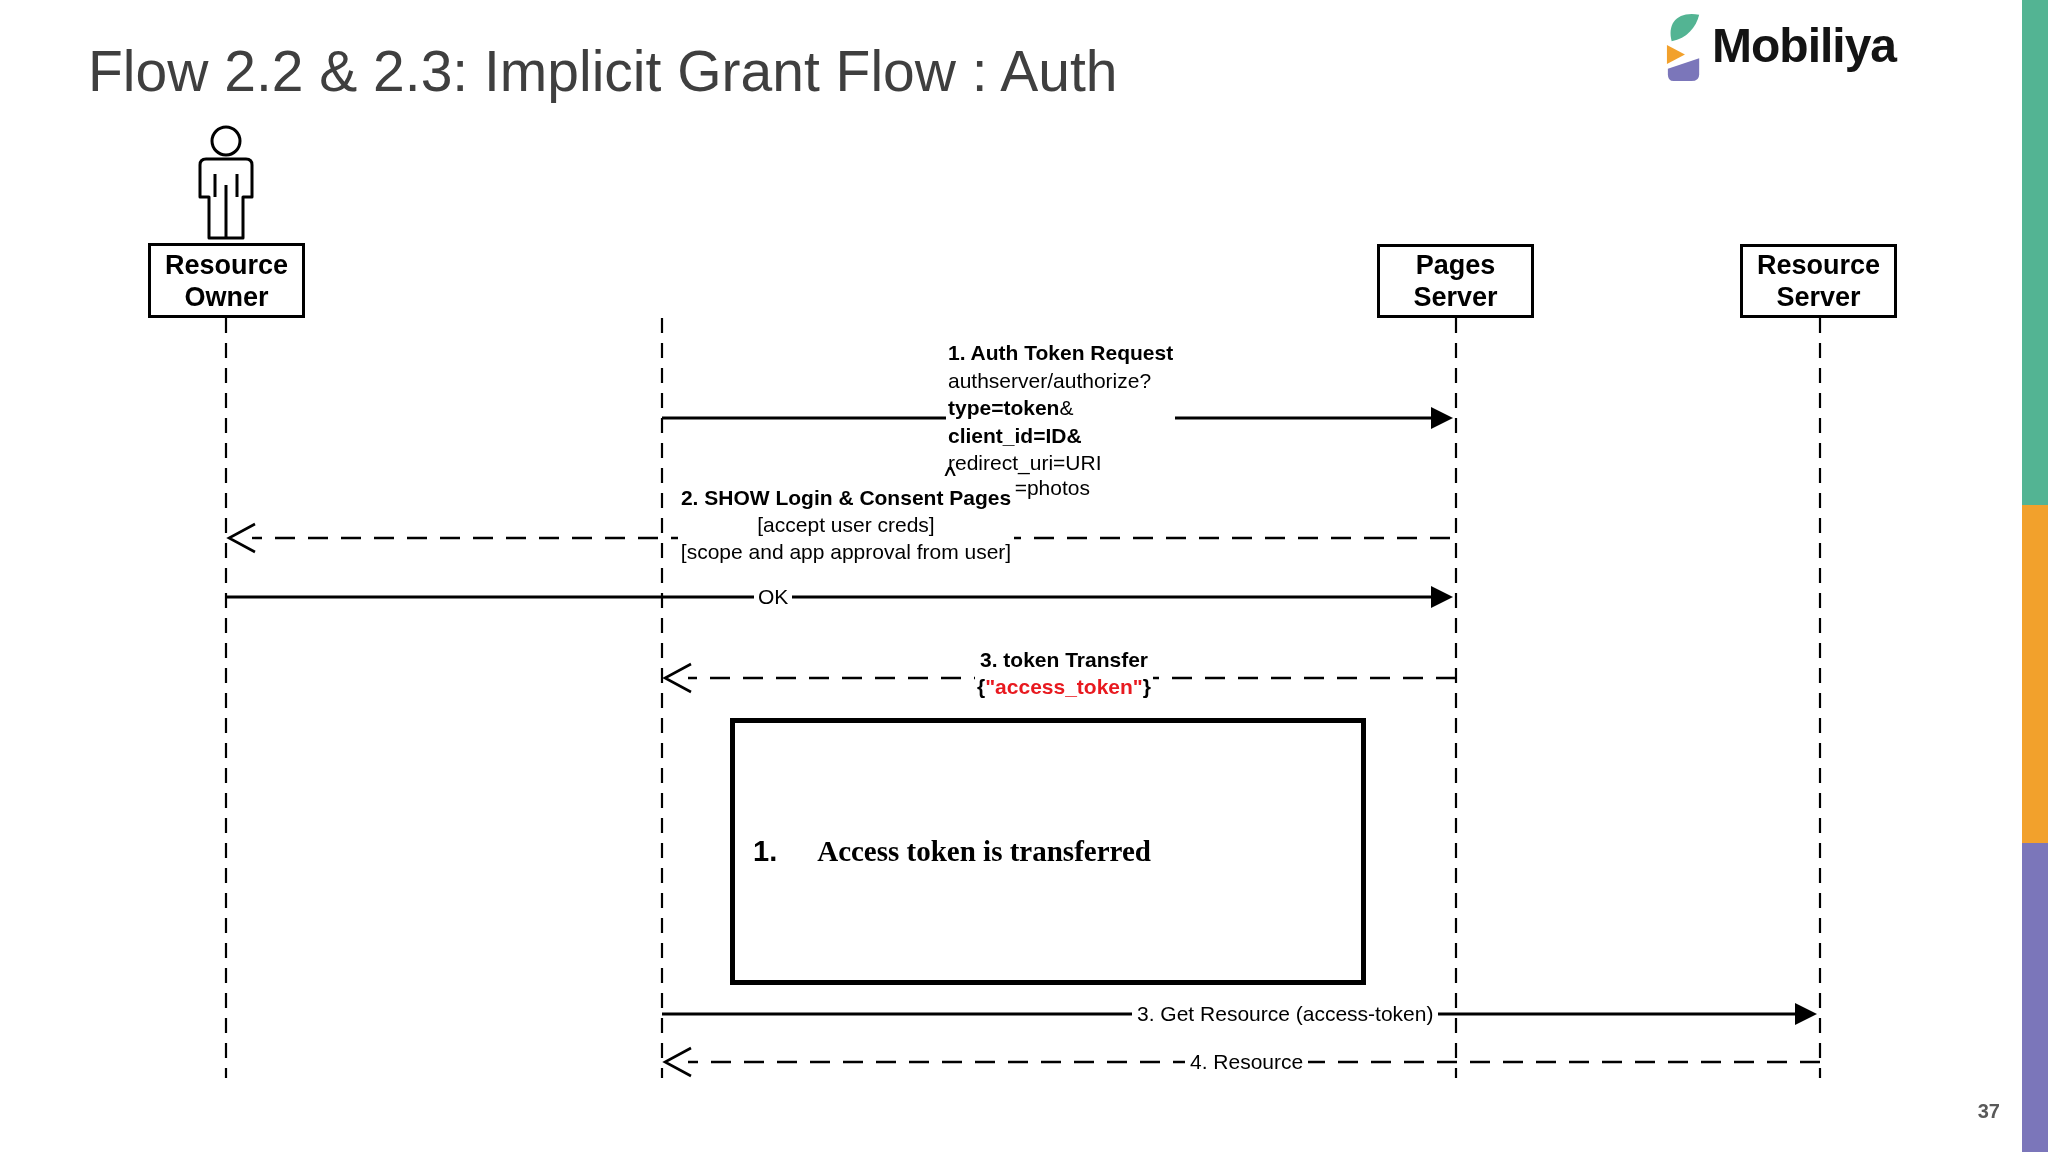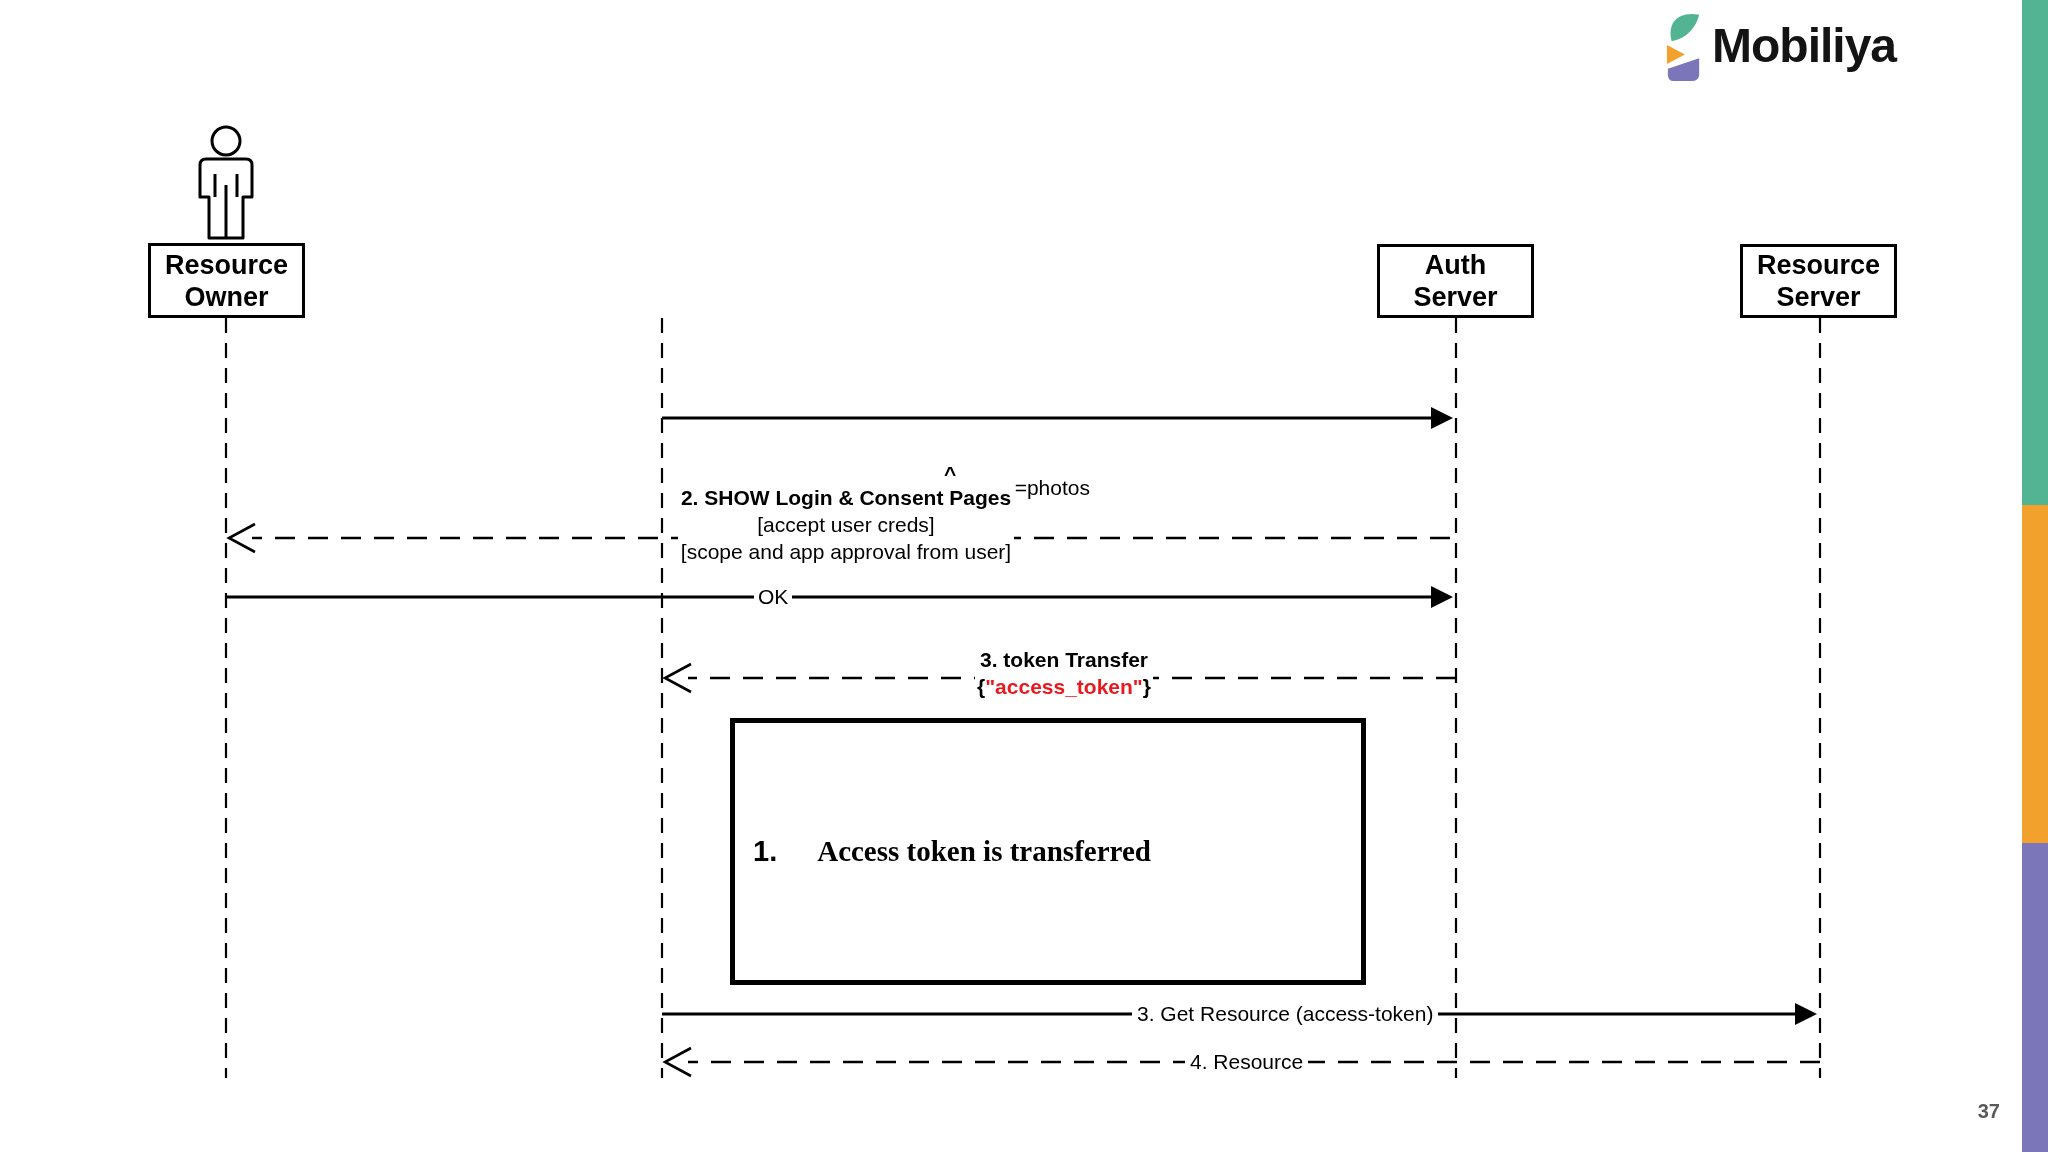--- a/index.html
+++ b/index.html
@@ -54,20 +54,21 @@
     border:5px solid #000;background:#fff;display:flex;align-items:center;
     font-size:29px;font-weight:700;padding-left:18px;z-index:2;white-space:nowrap;
   }
   .note-box .note-text{margin-left:40px;font-family:Liberation Serif, serif;}
 </style>
 </head>
 <body>
 
 <div class="stage">
 
+  <div class="title">Flow 2.2 &amp; 2.3: Implicit Grant Flow : Auth</div>
 
   <div class="logo">
     <svg class="logo-mark" viewBox="0 0 40 78">
       <path d="M7 35 C2 16 13 3 36 7 C33 20 23 32 7 35 Z" fill="#53B493"></path>
       <path d="M2 39 L21 49 L2 59 Z" fill="#F2A12C"></path>
       <path d="M3 64 L36 53 L36 70 Q36 77 28 77 L9 77 Q3 77 3 70 Z" fill="#7B76BA"></path>
     </svg>
     <span class="logo-text">Mobiliya</span>
   </div>
 
@@ -107,28 +108,35 @@
 
     <line x1="1820" y1="1062" x2="688" y2="1062" stroke="#000" stroke-width="2.4" stroke-dasharray="20 13"></line>
     <polyline points="691,1048 665,1062 691,1076" fill="none" stroke="#000" stroke-width="2.6"></polyline>
   </svg>
 
   <div class="actor actor-resource-owner">
     <span>Resource</span>
     <span>Owner</span>
   </div>
   <div class="actor actor-auth-server">
-    <span>Auth</span>
+    <span>Pages</span>
     <span>Server</span>
   </div>
   <div class="actor actor-resource-server">
     <span>Resource</span>
     <span>Server</span>
   </div>
 
+  <div class="msg block-auth-request">
+    <div class="b">1. Auth Token Request</div>
+    <div>authserver/authorize?</div>
+    <div><span class="b">type=token</span><span>&amp;</span></div>
+    <div class="b">client_id=ID&amp;</div>
+    <div>redirect_uri=URI</div>
+  </div>
   <div class="msg caret-mark">^</div>
   <div class="msg scope-photos">e=photos</div>
 
   <div class="msg block-show-login">
     <div class="b">2. SHOW Login &amp; Consent Pages</div>
     <div>[accept user creds]</div>
     <div>[scope and app approval from user]</div>
   </div>
 
   <div class="msg ok-label">OK</div>

